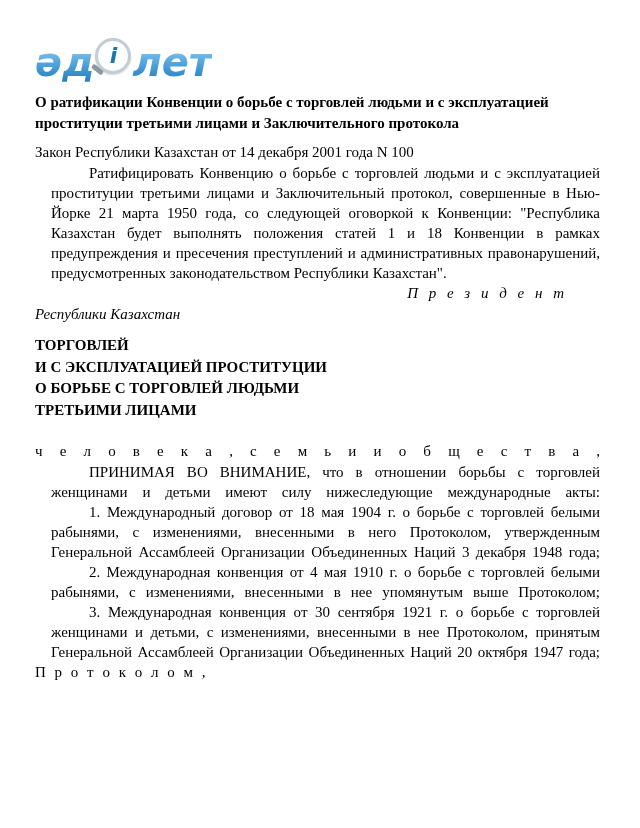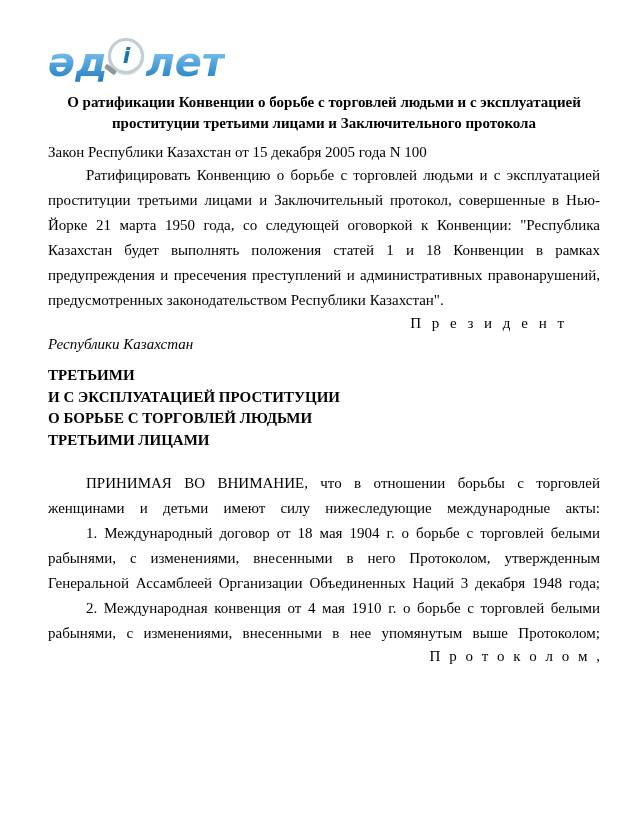--- a/index.html
+++ b/index.html
@@ -13,21 +13,21 @@
     overflow: hidden;
     font-family: "Liberation Serif", serif;
     font-size: 15px;
     color: #000000;
     -webkit-font-smoothing: antialiased;
   }
   .page {
     box-sizing: border-box;
     width: 640px;
     height: 828px;
-    padding: 36px 40px 0 48px;
+    padding: 36px 40px 0 35px;
   }
 
   
   .logo {
     display: flex;
     align-items: flex-end;
     height: 48px;
     margin-bottom: 8px;
     cursor: pointer;
     user-select: none;
@@ -73,33 +73,35 @@
     font-weight: bold;
     font-size: 22px;
     line-height: 22px;
     color: #1c76ad;
   }
 
   
   .doc-title {
     font-weight: bold;
     line-height: 21px;
-    text-align: center;
+    text-align: left;
     margin-bottom: 8px;
   }
   .law-line {
     line-height: 21px;
   }
   .para {
     text-align: justify;
-    line-height: 25px;
+    line-height: 20px;
+    margin-left: 16px;
   }
   .indent { text-indent: 38px; }
   .justify-all { text-align-last: justify; }
   .president {
+    font-style: italic;
     line-height: 21px;
     text-align: right;
     padding-right: 36px;
     word-spacing: 7px;
   }
   .sig {
     font-style: italic;
     line-height: 21px;
   }
   .heading {
@@ -109,52 +111,53 @@
     margin-bottom: 20px;
   }
   .stretch {
     line-height: 21px;
     text-align: justify;
     text-align-last: justify;
   }
   .spaced-tail {
     line-height: 21px;
     word-spacing: 5px;
-    text-align: right;
   }
 </style>
 </head>
 <body>
 
 <div class="page">
 
   <div class="logo">
     <span class="logo-text">әд</span>
     <span class="magnifier">
       <span class="logo-i">і</span>
     </span>
     <span class="logo-text">лет</span>
   </div>
 
   <div class="doc-title">О ратификации Конвенции о борьбе с торговлей людьми и с эксплуатацией проституции третьими лицами и Заключительного протокола</div>
 
-  <div class="law-line">Закон Республики Казахстан от 15 декабря 2005 года N 100</div>
+  <div class="law-line">Закон Республики Казахстан от 14 декабря 2001 года N 100</div>
 
   <div class="para indent">Ратифицировать Конвенцию о борьбе с торговлей людьми и с эксплуатацией проституции третьими лицами и Заключительный протокол, совершенные в Нью-Йорке 21 марта 1950 года, со следующей оговоркой к Конвенции: "Республика Казахстан будет выполнять положения статей 1 и 18 Конвенции в рамках предупреждения и пресечения преступлений и административных правонарушений, предусмотренных законодательством Республики Казахстан".</div>
 
   <div class="president">П р е з и д е н т</div>
   <div class="sig">Республики Казахстан</div>
 
   <div class="heading">
-    <div>ТРЕТЬИМИ</div>
+    <div>ТОРГОВЛЕЙ</div>
     <div>И С ЭКСПЛУАТАЦИЕЙ ПРОСТИТУЦИИ</div>
     <div>О БОРЬБЕ С ТОРГОВЛЕЙ ЛЮДЬМИ</div>
     <div>ТРЕТЬИМИ ЛИЦАМИ</div>
   </div>
 
+  <div class="stretch">ч е л о в е к а , с е м ь и и о б щ е с т в а ,</div>
 
   <div class="para indent justify-all">ПРИНИМАЯ ВО ВНИМАНИЕ, что в отношении борьбы с торговлей женщинами и детьми имеют силу нижеследующие международные акты:</div>
 
   <div class="para indent justify-all">1. Международный договор от 18 мая 1904 г. о борьбе с торговлей белыми рабынями, с изменениями, внесенными в него Протоколом, утвержденным Генеральной Ассамблеей Организации Объединенных Наций 3 декабря 1948 года;</div>
   <div class="para indent justify-all">2. Международная конвенция от 4 мая 1910 г. о борьбе с торговлей белыми рабынями, с изменениями, внесенными в нее упомянутым выше Протоколом;</div>
+  <div class="para indent justify-all">3. Международная конвенция от 30 сентября 1921 г. о борьбе с торговлей женщинами и детьми, с изменениями, внесенными в нее Протоколом, принятым Генеральной Ассамблеей Организации Объединенных Наций 20 октября 1947 года;</div>
   <div class="spaced-tail">П р о т о к о л о м ,</div>
 
 </div>
 
 </body></html>

